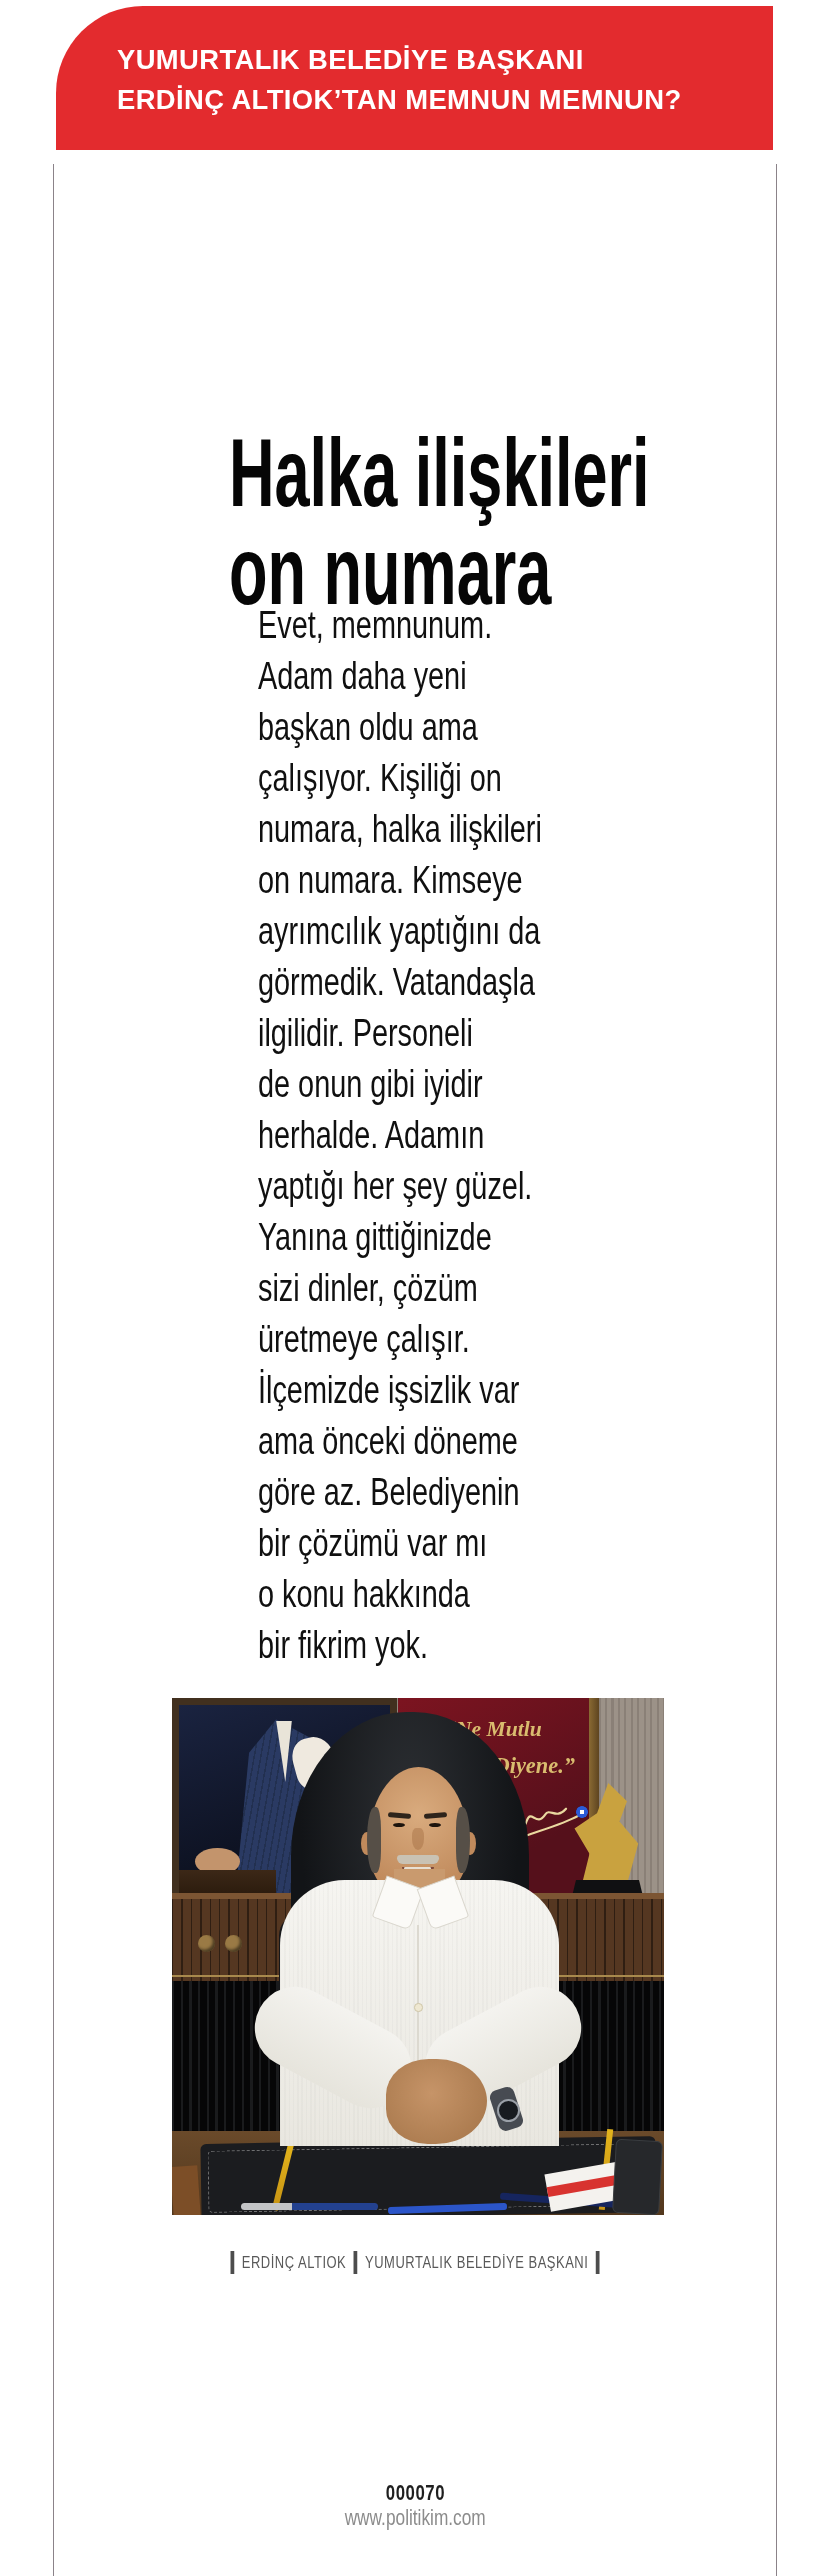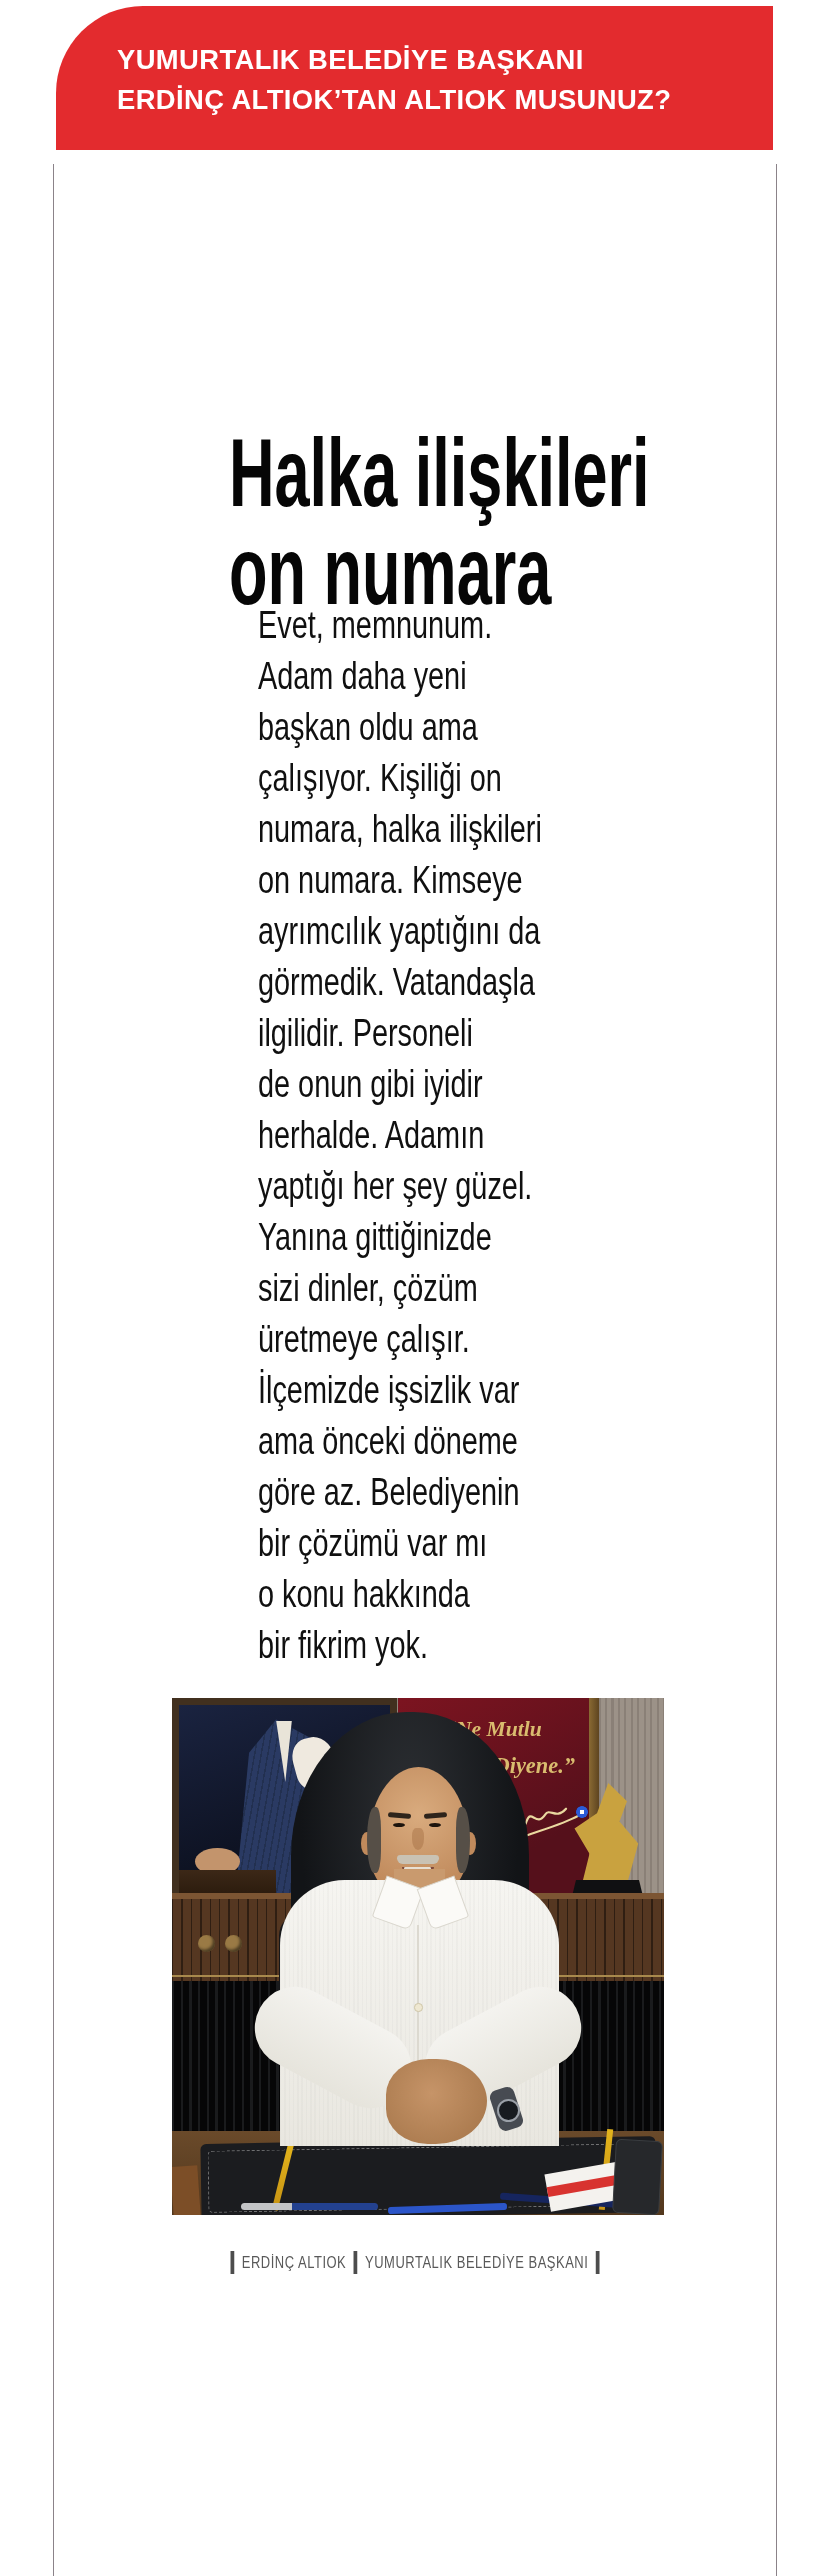--- a/index.html
+++ b/index.html
@@ -174,21 +174,21 @@
   .footer-site span{display:inline-block;transform:scaleX(.8);transform-origin:center top;
                     font-size:21.6px;color:#8c8c8c;}
 </style>
 </head>
 <body>
 
 <div class="page">
 
   <div class="banner">
     <div class="banner-line l1">YUMURTALIK BELEDİYE BAŞKANI</div>
-    <div class="banner-line l2">ERDİNÇ ALTIOK’TAN ALTIOK MUSUNUZ?</div>
+    <div class="banner-line l2">ERDİNÇ ALTIOK’TAN MEMNUN MEMNUN?</div>
   </div>
 
   <div class="rule left"></div>
   <div class="rule right"></div>
 
 
   <div class="headline h1">Halka ilişkileri</div>
   <div class="headline h2">on numara</div>
 
   <div class="bodytext">Evet, memnunum.
@@ -298,15 +298,21 @@
   <div class="crow caption">
     <div class="row">
       <span class="bar"></span>
       <span class="txt">ERDİNÇ ALTIOK</span>
       <span class="bar"></span>
       <span class="txt">YUMURTALIK BELEDİYE BAŞKANI</span>
       <span class="bar"></span>
     </div>
   </div>
 
+  <div class="crow footer-code">
+    <span>000070</span>
+  </div>
+  <div class="crow footer-site">
+    <span>www.politikim.com</span>
+  </div>
 
 </div>
 
 
 </body></html>

